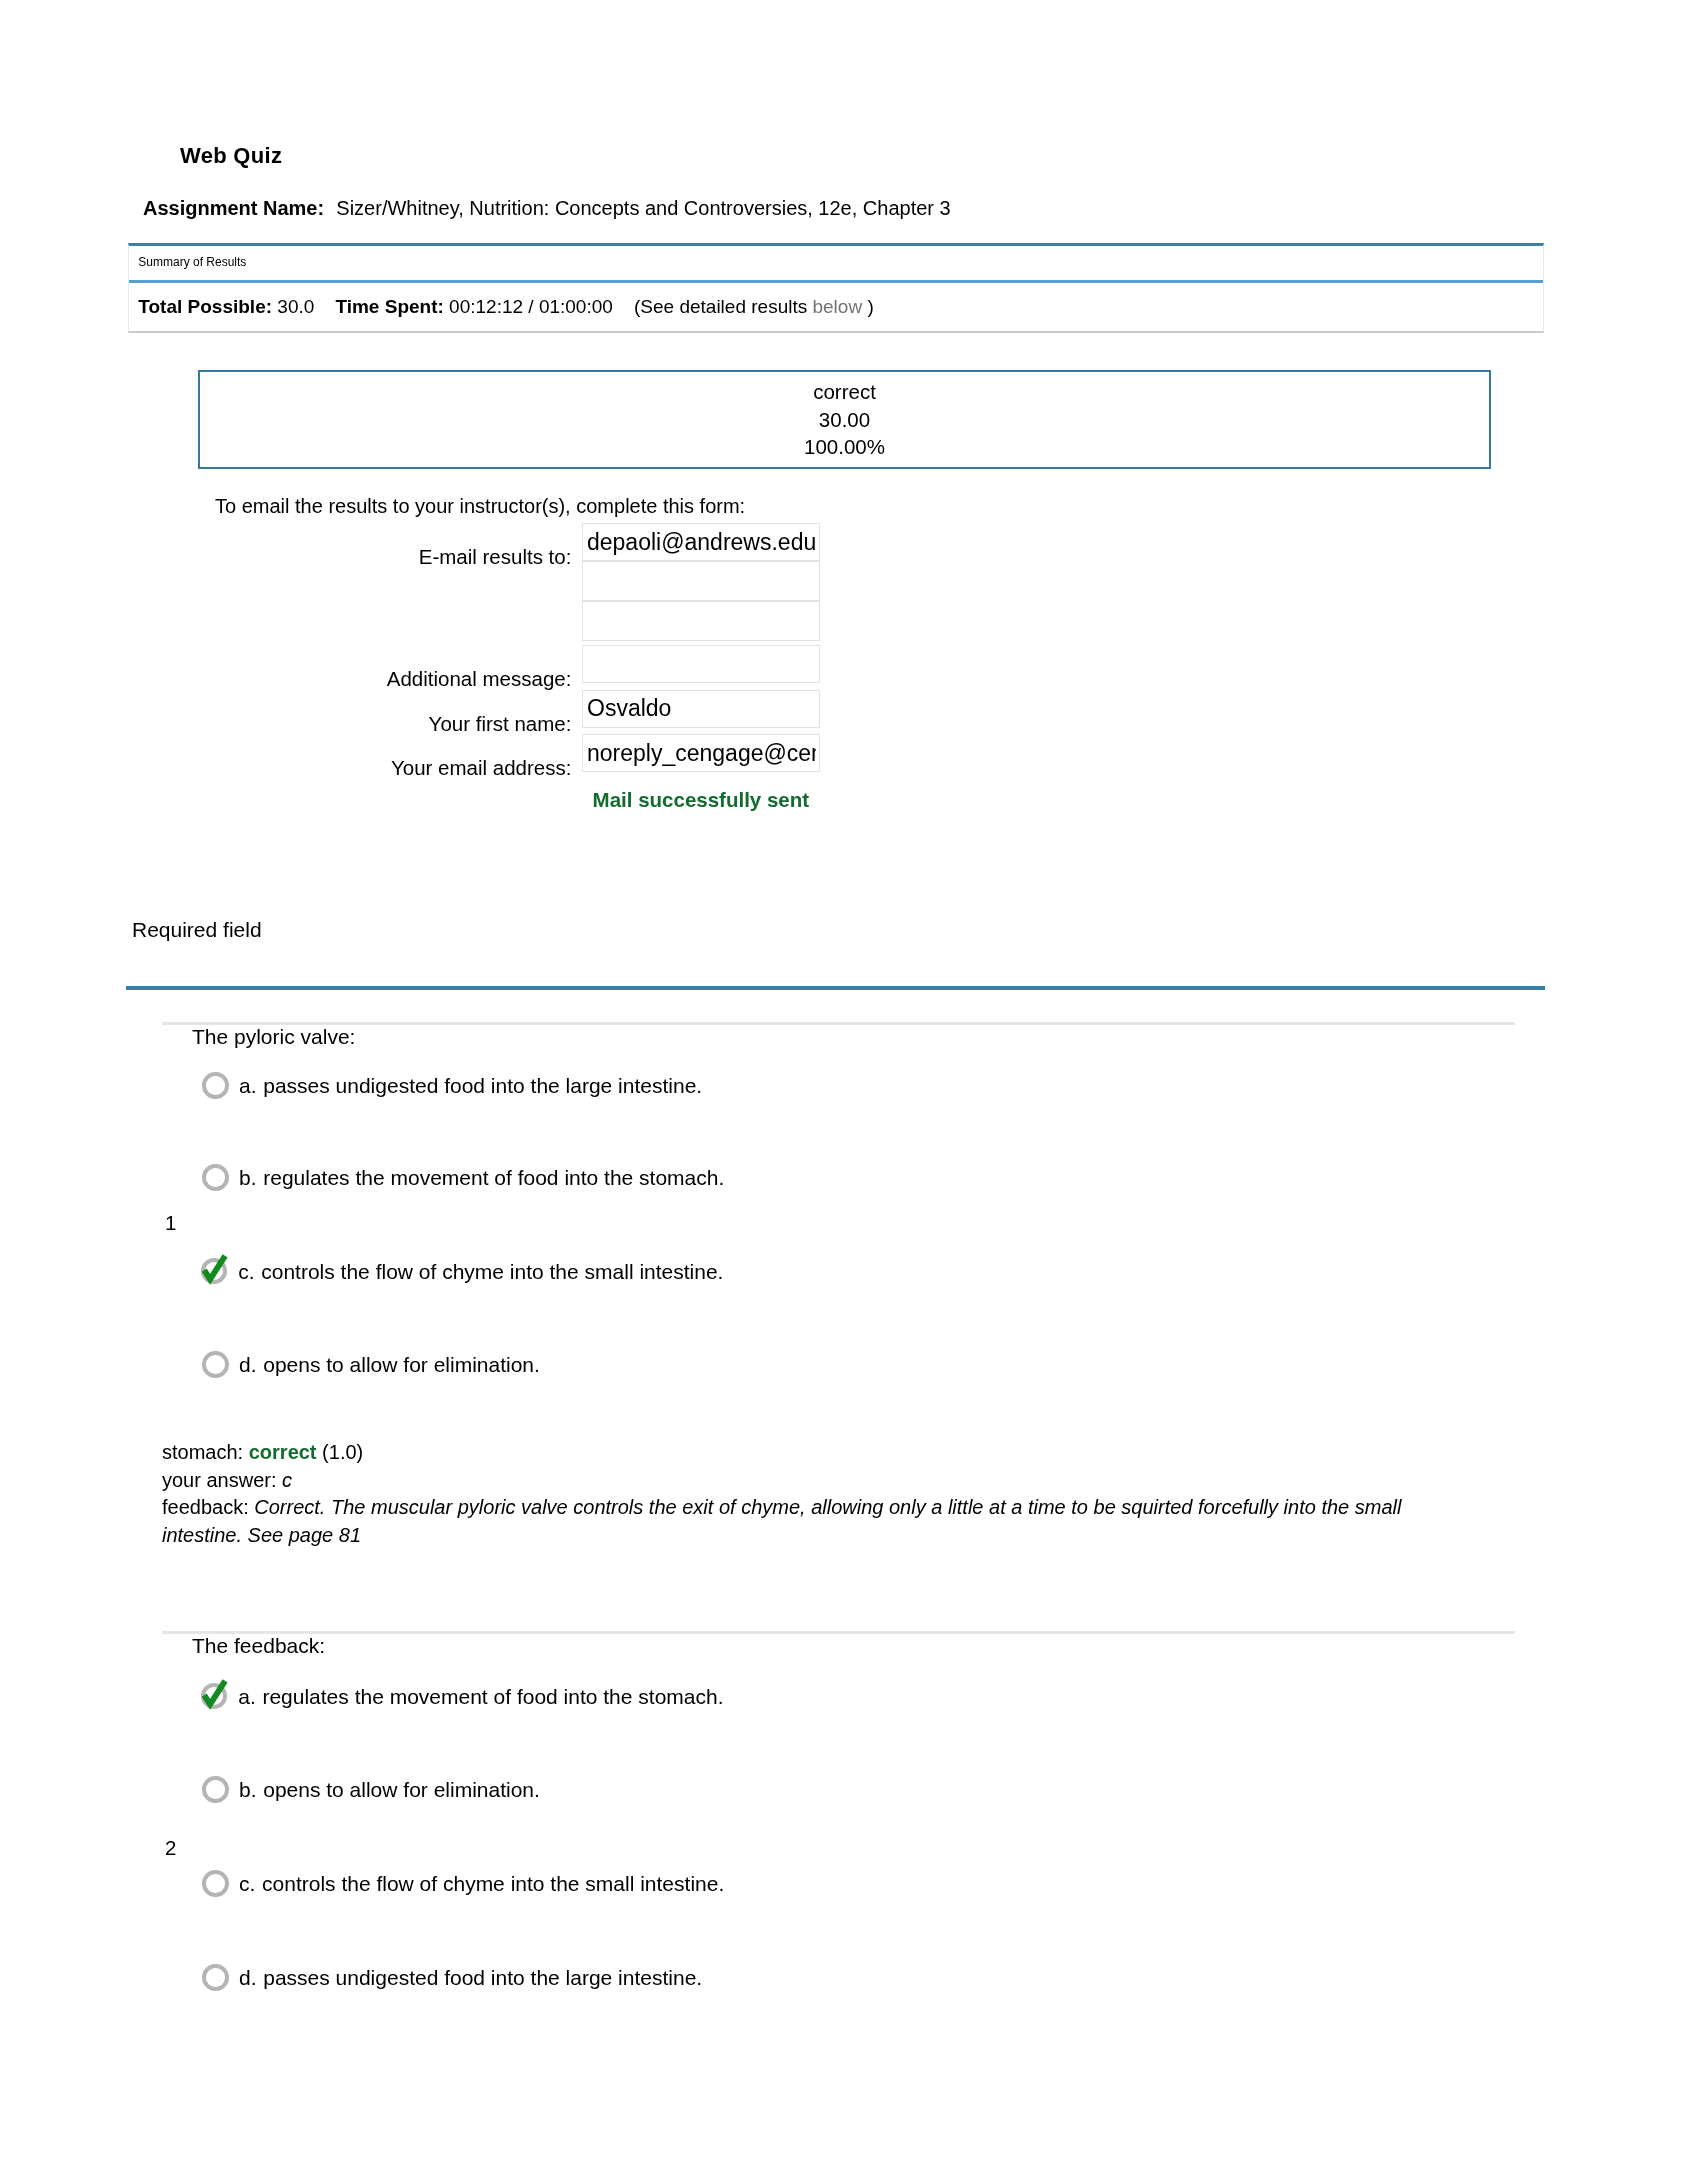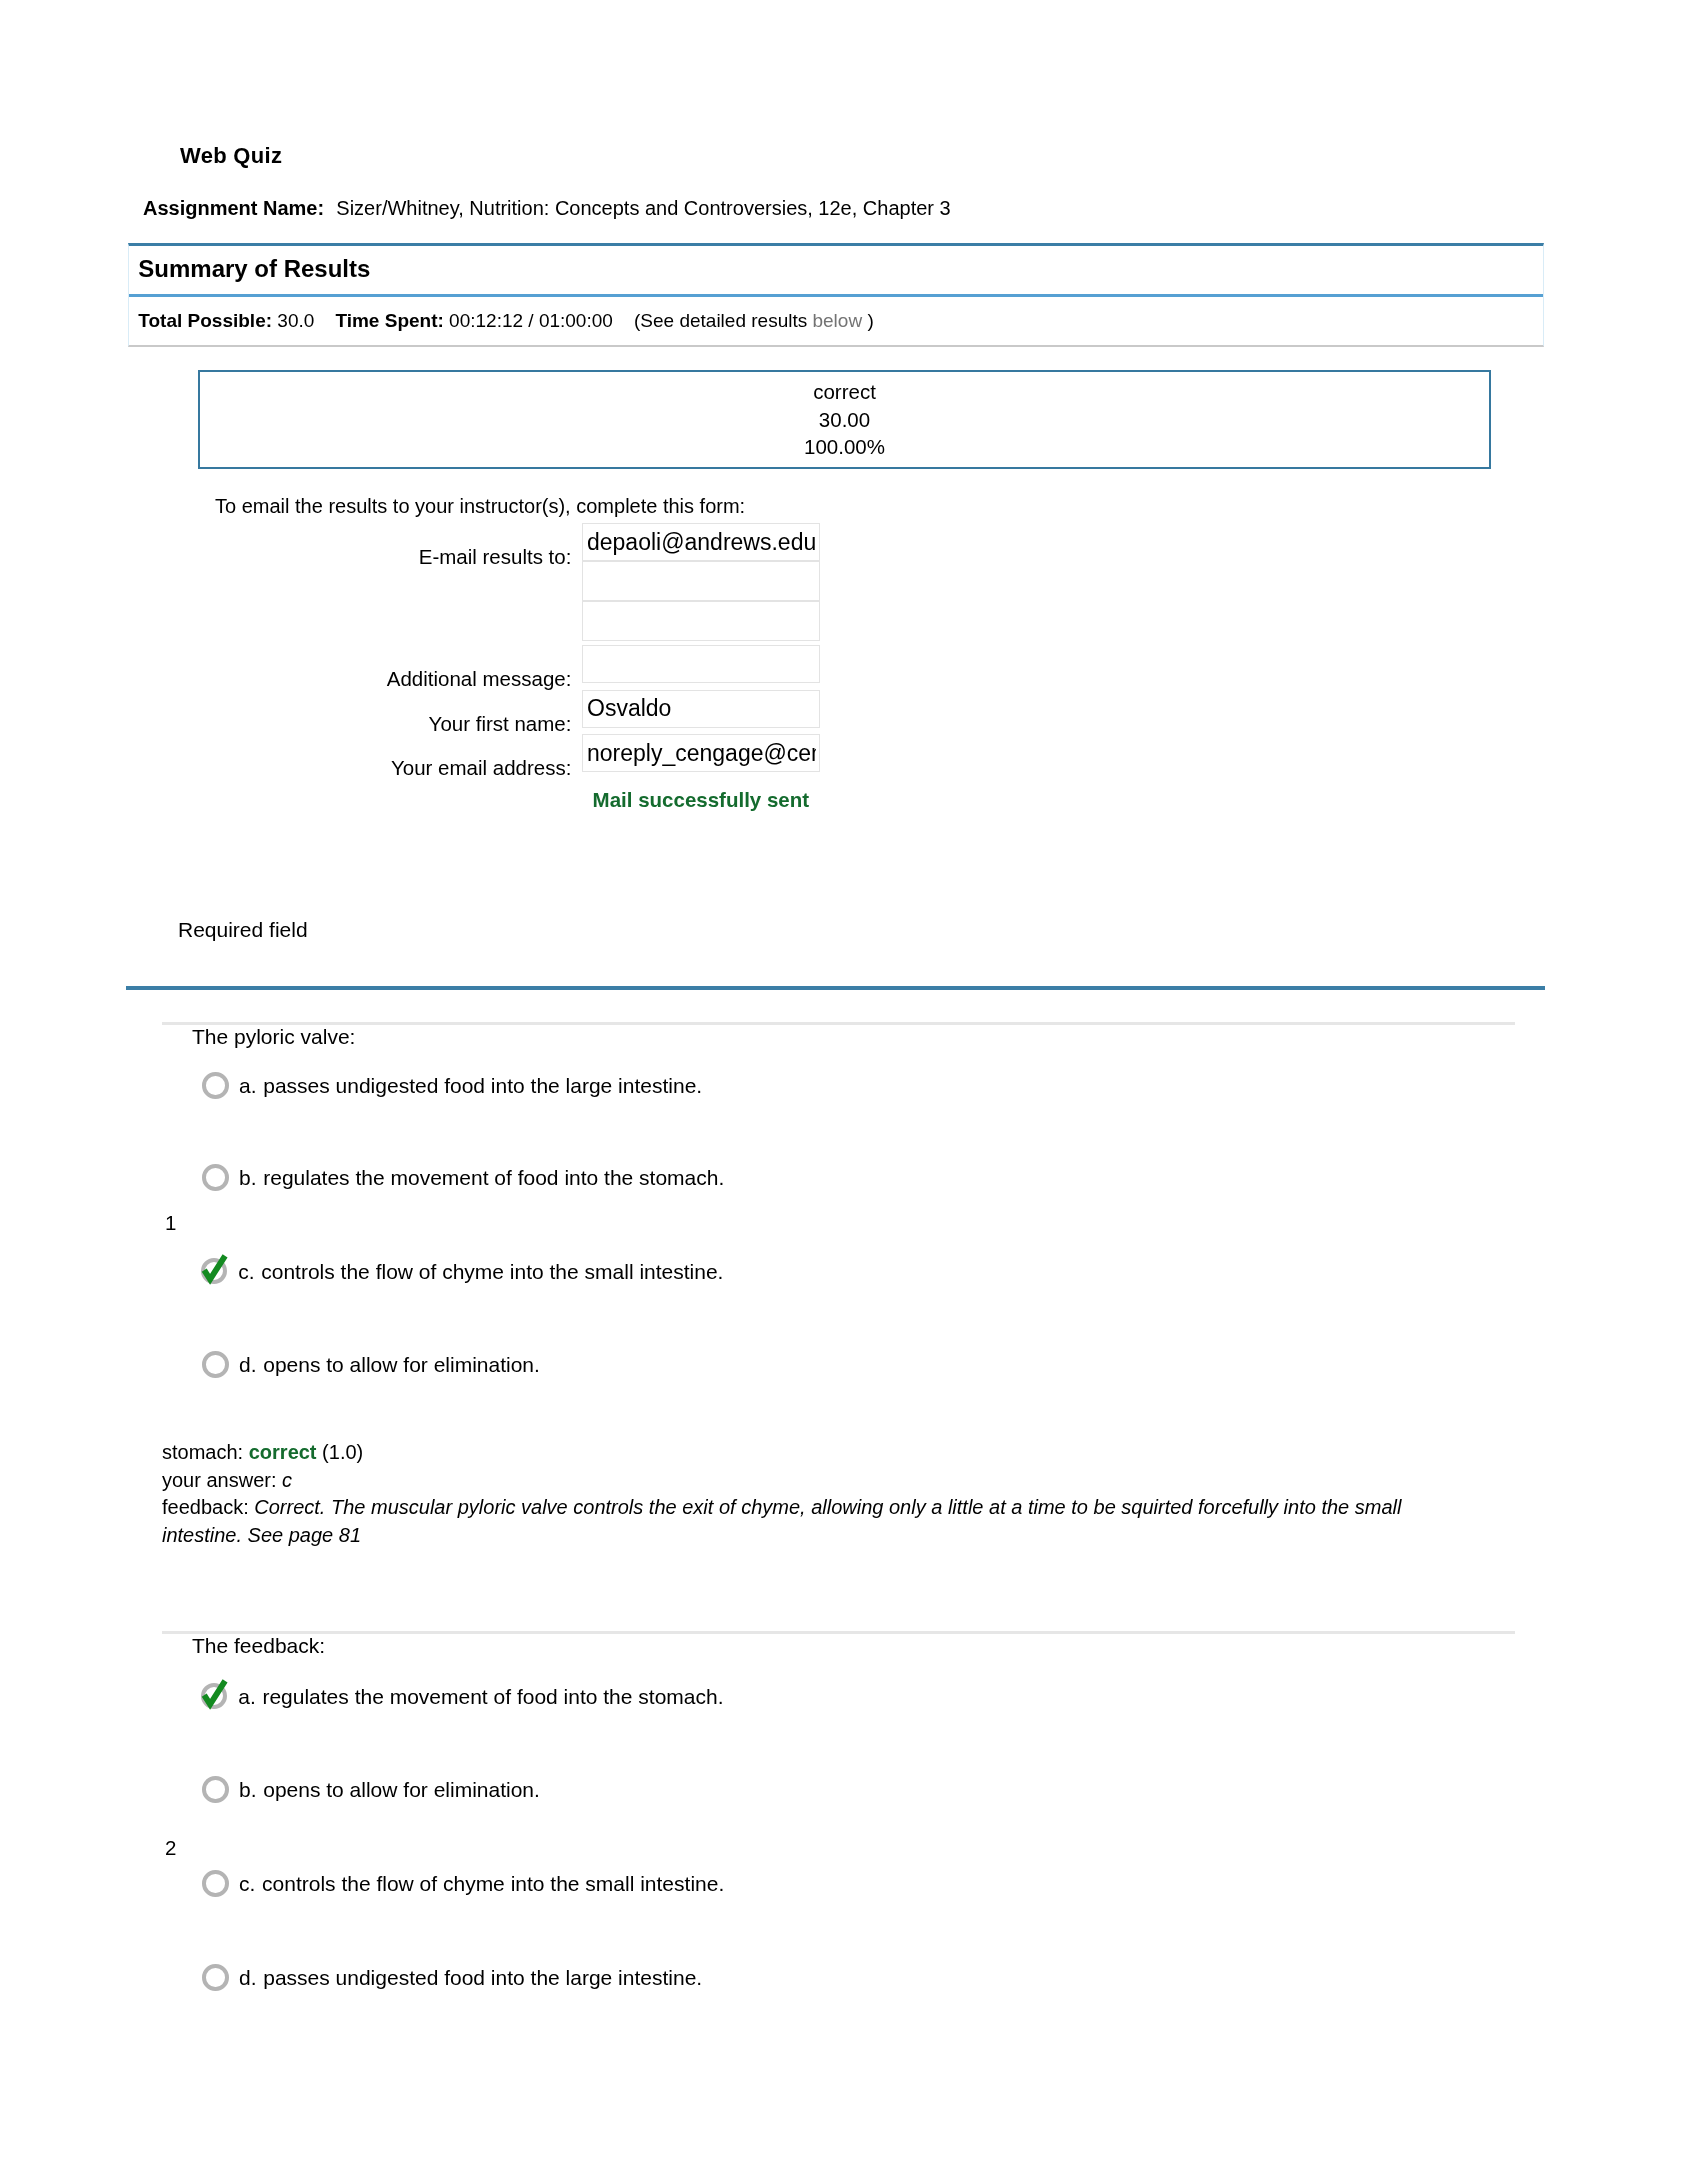--- a/index.html
+++ b/index.html
@@ -53,22 +53,22 @@
     top: 243px;
     width: 1416px;
     border-left: 1.3px solid #d9ecf7;
     border-right: 1.3px solid #d9ecf7;
     border-top: 3.3px solid #3b7ea6;
     border-bottom: 2px solid #c9c9c9;
     background: #ffffff;
     box-sizing: border-box;
   }
   .summary-head {
-    font-size: 24px;
-    font-weight: bold;
+    font-size: 12px;
+    font-weight: normal;
     padding: 9.3px 0 10.6px 9.3px;
     border-bottom: 3.3px solid #56a0d3;
   }
   .summary-body {
     font-size: 19px;
     padding: 13.2px 0 13.2px 9.3px;
     white-space: nowrap;
   }
   .summary-body b { font-weight: bold; }
   .summary-body .lnk {
@@ -142,21 +142,20 @@
     padding-left: 10.6px;
     padding-top: 9.3px;
     white-space: nowrap;
   }
 
   .required-field {
     position: absolute;
     left: 132px;
     top: 918px;
     font-size: 21px;
-    margin-left: 46px;
   }
 
   .blue-rule {
     position: absolute;
     left: 126px;
     top: 986px;
     width: 1419px;
     height: 4px;
     background: #3b7ea6;
   }

